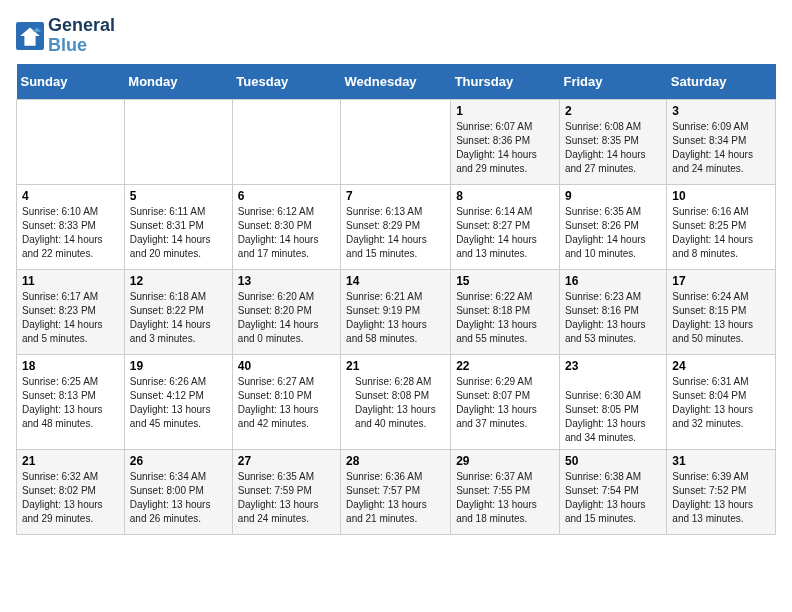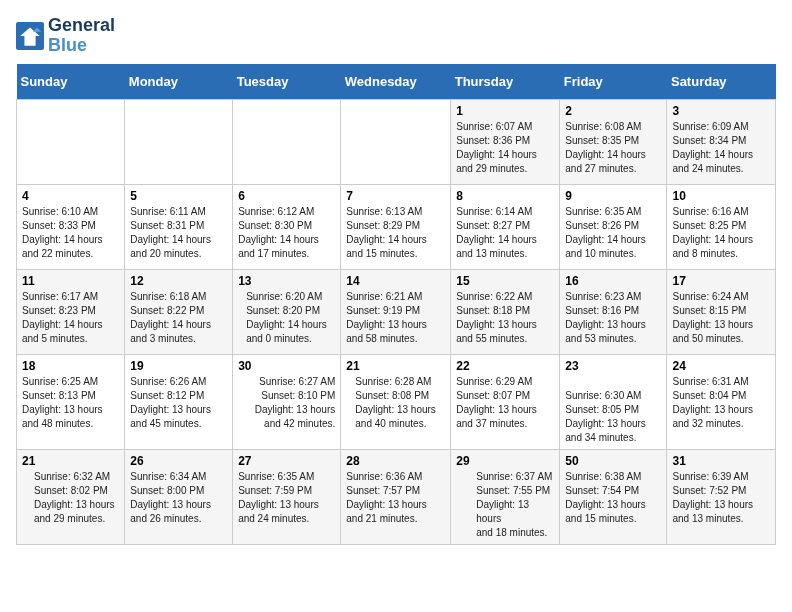--- a/index.html
+++ b/index.html
@@ -207,21 +207,21 @@
         </td>
         <td>
           <span class="day-number">12</span>
           <div class="day-info" style="white-space: pre-line;">Sunrise: 6:18 AM
 Sunset: 8:22 PM
 Daylight: 14 hours
 and 3 minutes.</div>
         </td>
         <td>
           <span class="day-number">13</span>
-          <div class="day-info" style="white-space: pre-line; margin-left: 8px;">Sunrise: 6:20 AM
+          <div class="day-info" style="white-space: pre-line;">Sunrise: 6:20 AM
 Sunset: 8:20 PM
 Daylight: 14 hours
 and 0 minutes.</div>
         </td>
         <td>
           <span class="day-number">14</span>
           <div class="day-info" style="white-space: pre-line;">Sunrise: 6:21 AM
 Sunset: 9:19 PM
 Daylight: 13 hours
 and 58 minutes.</div>
@@ -252,27 +252,27 @@
         <td>
           <span class="day-number">18</span>
           <div class="day-info" style="white-space: pre-line;">Sunrise: 6:25 AM
 Sunset: 8:13 PM
 Daylight: 13 hours
 and 48 minutes.</div>
         </td>
         <td>
           <span class="day-number">19</span>
           <div class="day-info" style="white-space: pre-line;">Sunrise: 6:26 AM
-Sunset: 8:12 PM
+Sunset: 4:12 PM
 Daylight: 13 hours
 and 45 minutes.</div>
         </td>
         <td>
-          <span class="day-number">30</span>
-          <div class="day-info" style="white-space: pre-line; text-align: right;">Sunrise: 6:27 AM
+          <span class="day-number">40</span>
+          <div class="day-info" style="white-space: pre-line;">Sunrise: 6:27 AM
 Sunset: 8:10 PM
 Daylight: 13 hours
 and 42 minutes.</div>
         </td>
         <td>
           <span class="day-number">21</span>
           <div class="day-info" style="white-space: pre-line; margin-left: 9px;">Sunrise: 6:28 AM
 Sunset: 8:08 PM
 Daylight: 13 hours
 and 40 minutes.</div>
@@ -295,21 +295,21 @@
           <span class="day-number">24</span>
           <div class="day-info" style="white-space: pre-line;">Sunrise: 6:31 AM
 Sunset: 8:04 PM
 Daylight: 13 hours
 and 32 minutes.</div>
         </td>
       </tr>
       <tr>
         <td>
           <span class="day-number">21</span>
-          <div class="day-info" style="white-space: pre-line; margin-left: 12px;">Sunrise: 6:32 AM
+          <div class="day-info" style="white-space: pre-line;">Sunrise: 6:32 AM
 Sunset: 8:02 PM
 Daylight: 13 hours
 and 29 minutes.</div>
         </td>
         <td>
           <span class="day-number">26</span>
           <div class="day-info" style="white-space: pre-line;">Sunrise: 6:34 AM
 Sunset: 8:00 PM
 Daylight: 13 hours
 and 26 minutes.</div>
@@ -323,21 +323,21 @@
         </td>
         <td>
           <span class="day-number">28</span>
           <div class="day-info" style="white-space: pre-line;">Sunrise: 6:36 AM
 Sunset: 7:57 PM
 Daylight: 13 hours
 and 21 minutes.</div>
         </td>
         <td>
           <span class="day-number">29</span>
-          <div class="day-info" style="white-space: pre-line; margin-left: 20px;">Sunrise: 6:37 AM
+          <div class="day-info" style="white-space: pre-line;">Sunrise: 6:37 AM
 Sunset: 7:55 PM
 Daylight: 13 hours
 and 18 minutes.</div>
         </td>
         <td>
           <span class="day-number">50</span>
           <div class="day-info" style="white-space: pre-line;">Sunrise: 6:38 AM
 Sunset: 7:54 PM
 Daylight: 13 hours
 and 15 minutes.</div>

